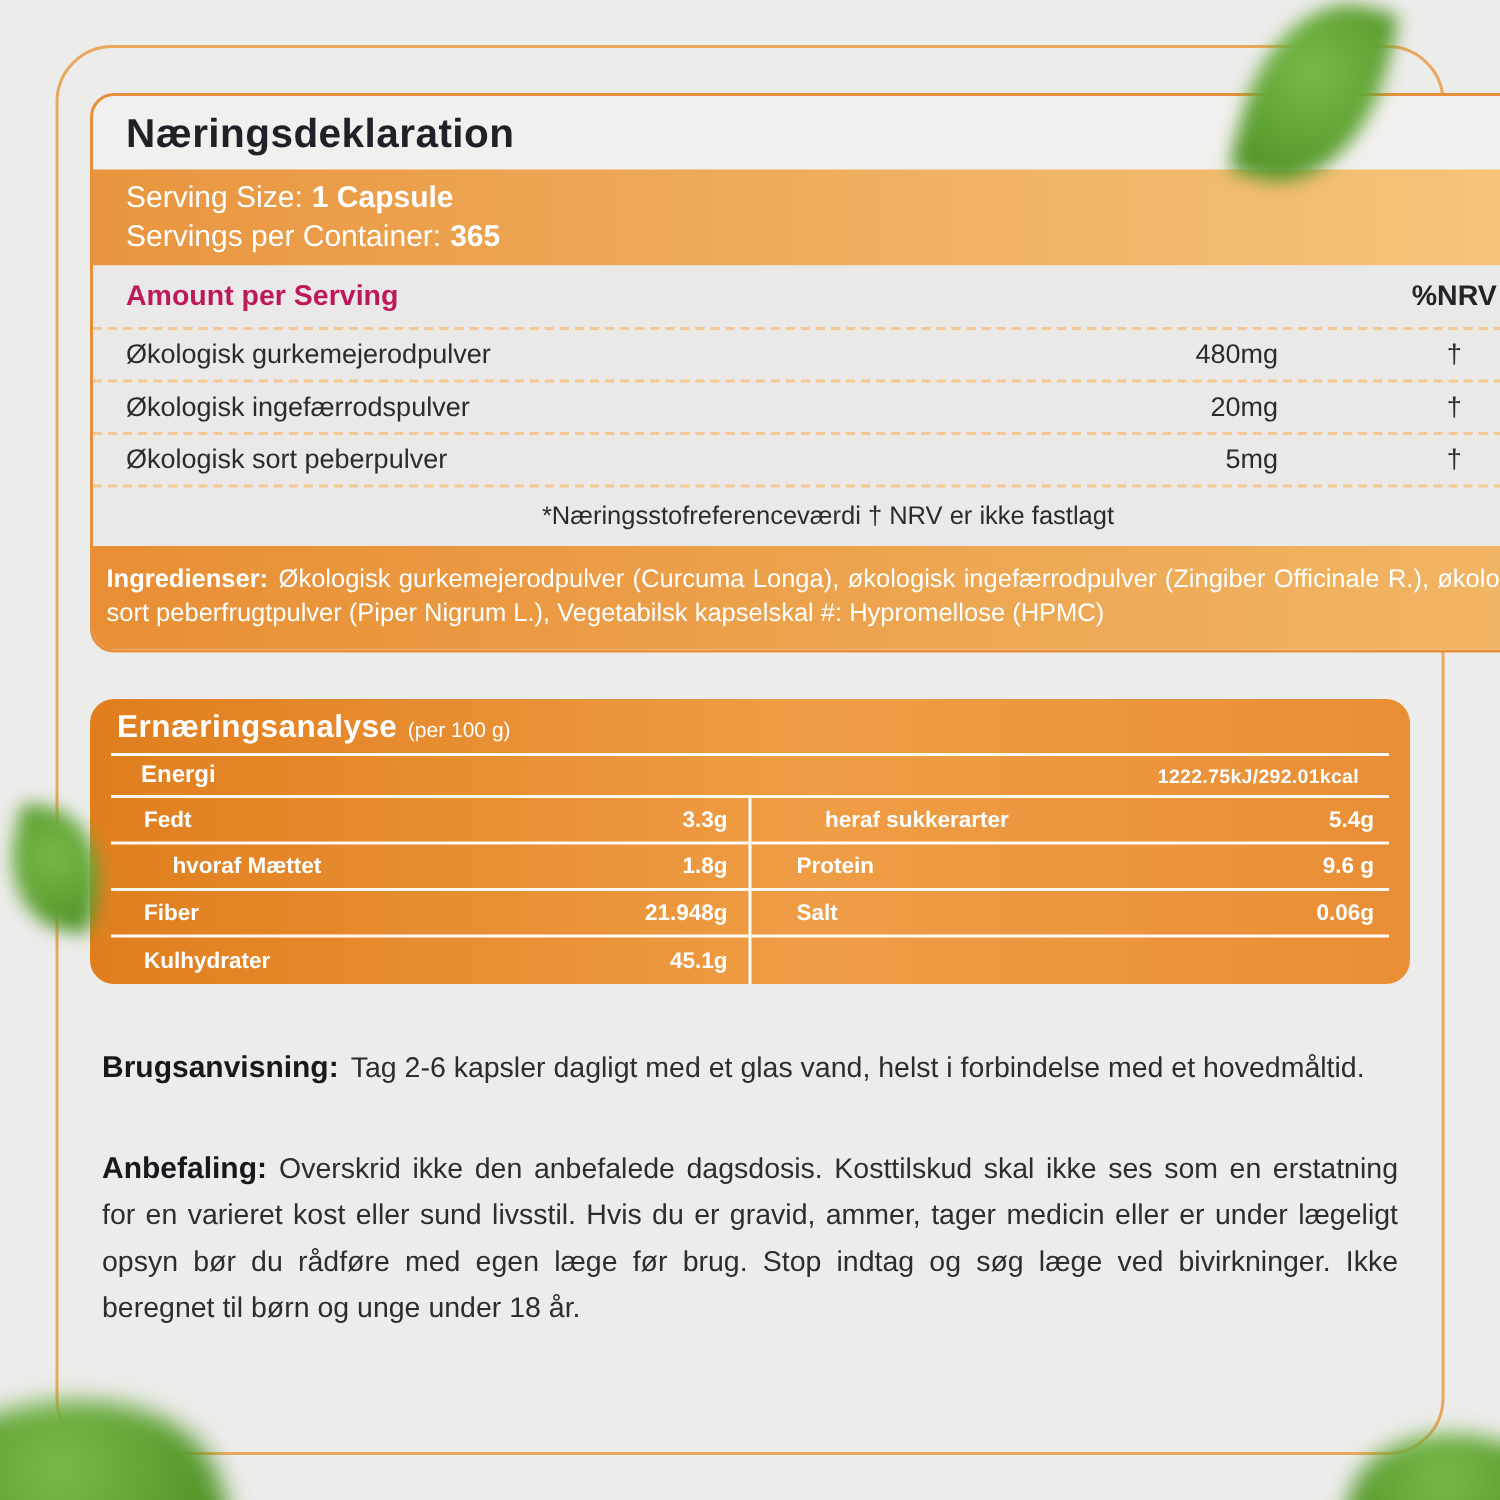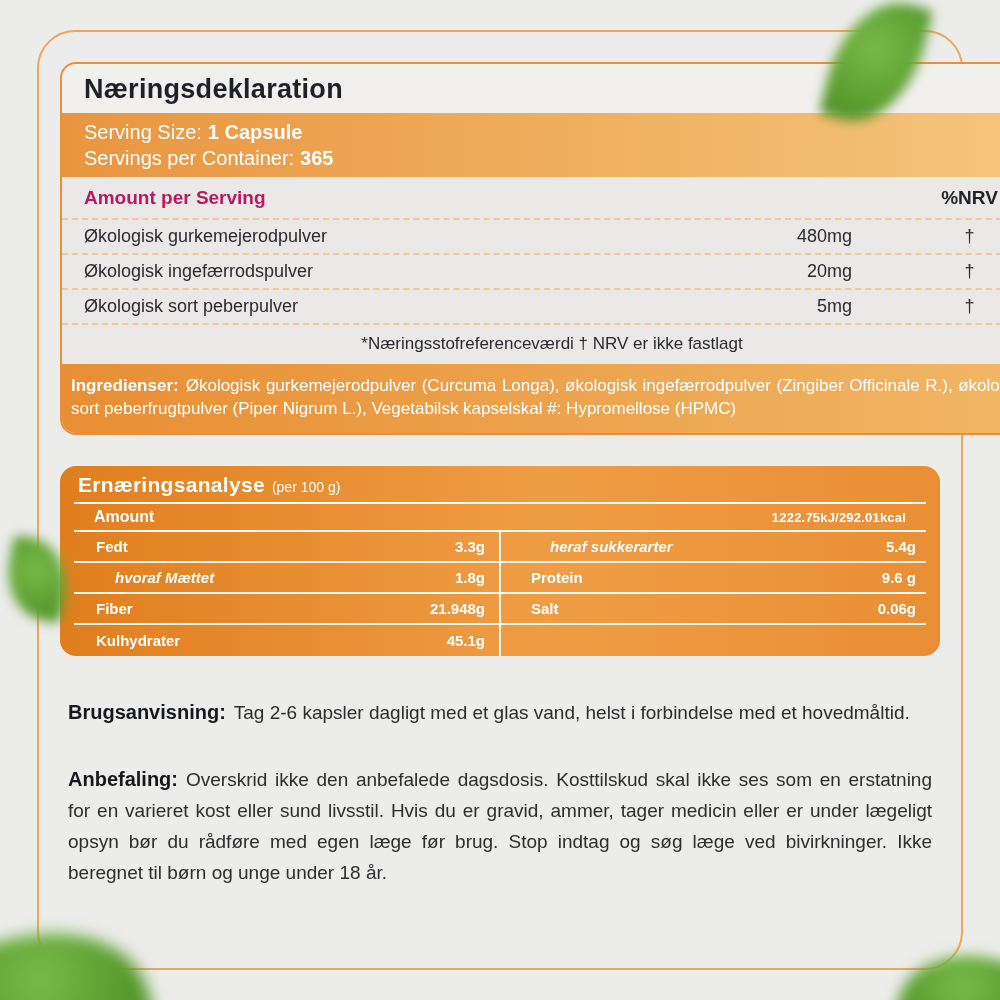--- a/index.html
+++ b/index.html
@@ -118,21 +118,21 @@
   .nutri-grid { display: grid; grid-template-columns: 1fr 2px 1fr; }
   .vline { background: rgba(255,255,255,.95); }
   .nutri-row {
     display: flex; justify-content: space-between; align-items: center;
     height: 31px; font-size: 15px; font-weight: 700;
     border-bottom: 2px solid rgba(255,255,255,.95);
   }
   .nutri-row:last-child { border-bottom: none; }
   .nutri-col.left  .nutri-row { padding: 0 14px 0 22px; }
   .nutri-col.right .nutri-row { padding: 0 10px 0 30px; }
-  .nutri-row.indent .nlabel { padding-left: 19px; font-style: italic; }
+  .nutri-row.indent .nlabel { padding-left: 19px; }
 
   
   .bottom-text {
     position: absolute;
     left: 68px; top: 669px;
     width: 864px;
     z-index: 2;
   }
   .bottom-text p {
     font-size: 19px;
@@ -201,21 +201,21 @@
   </div>
 </div>
 
 <div class="nutri">
   <div class="nutri-header">
     <span class="big">Ernæringsanalyse</span><span class="small">(per 100 g)</span>
   </div>
   <div class="nutri-divider"></div>
 
   <div class="energy-row">
-    <span class="nlabel">Amount</span>
+    <span class="nlabel">Energi</span>
     <span class="energy-value">1222.75kJ/292.01kcal</span>
   </div>
   <div class="nutri-divider"></div>
 
   <div class="nutri-grid">
     <div class="nutri-col left">
       <div class="nutri-row">
         <span class="nlabel">Fedt</span>
         <span class="nvalue">3.3g</span>
       </div>

